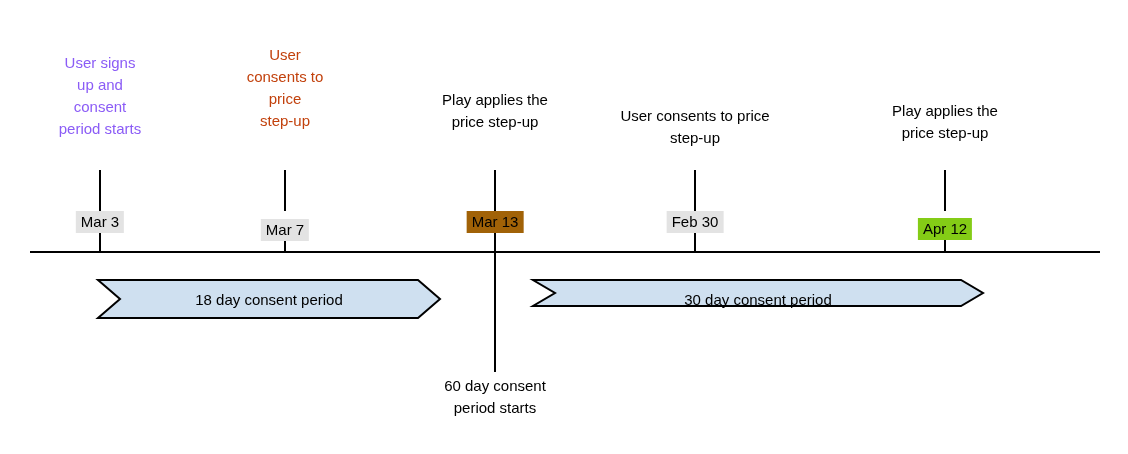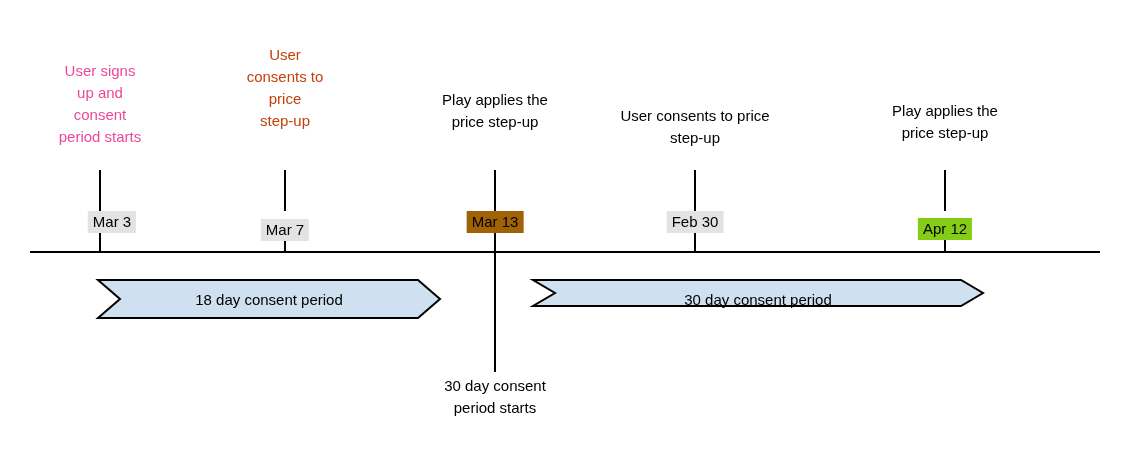--- a/index.html
+++ b/index.html
@@ -96,22 +96,22 @@
 </style>
 </head>
 <body>
 
 <div id="canvas" style="width: 1128px; height: 454px; background: rgb(255, 255, 255);">
 
   <div class="axis-line" style="left: 30px; width: 1070px; top: 251px; background: rgb(0, 0, 0);"></div>
 
 <div class="tick" style="left: 99px; top: 170px; height: 41px; background: rgb(0, 0, 0);"></div>
     <div class="tick" style="left: 99px; top: 233px; height: 20px; background: rgb(0, 0, 0);"></div>
-    <div class="date-chip" style="left: 100px; top: 211px; background: rgb(227, 227, 227); color: rgb(0, 0, 0); margin-left: 12px;">Mar 3</div>
-    <div class="event-label" style="left: 100px; top: 60px; color: #ec4899;">User signs
+    <div class="date-chip" style="left: 100px; top: 211px; background: rgb(227, 227, 227); color: rgb(0, 0, 0);">Mar 3</div>
+    <div class="event-label" style="left: 100px; top: 52px; color: #8b5cf6;">User signs
 up and
 consent
 period starts</div>
     <div class="tick" style="left: 284px; top: 170px; height: 41px; background: rgb(0, 0, 0);"></div>
     <div class="tick" style="left: 284px; top: 233px; height: 20px; background: rgb(0, 0, 0);"></div>
     <div class="date-chip" style="left: 285px; top: 211px; background: rgb(227, 227, 227); color: rgb(0, 0, 0); margin-top: 8px;">Mar 7</div>
     <div class="event-label" style="left: 285px; top: 44px; color: #c2410c;">User
 consents to
 price
 step-up</div>
@@ -124,21 +124,21 @@
     <div class="tick" style="left: 694px; top: 233px; height: 20px; background: rgb(0, 0, 0);"></div>
     <div class="date-chip" style="left: 695px; top: 211px; background: rgb(227, 227, 227); color: rgb(0, 0, 0);">Feb 30</div>
     <div class="event-label" style="left: 695px; top: 105px; color: rgb(0, 0, 0);">User consents to price
 step-up</div>
     <div class="tick" style="left: 944px; top: 170px; height: 41px; background: rgb(0, 0, 0);"></div>
     <div class="tick" style="left: 944px; top: 233px; height: 20px; background: rgb(0, 0, 0);"></div>
     <div class="date-chip" style="left: 945px; top: 218px; background: #84cc16; color: rgb(0, 0, 0);">Apr 12</div>
     <div class="event-label" style="left: 945px; top: 100px; color: rgb(0, 0, 0);">Play applies the
 price step-up</div>
     <div class="tick" style="left: 494px; top: 251px; height: 121px; background: rgb(0, 0, 0);"></div>
-    <div class="bottom-label" style="left: 495px; top: 375px; color: rgb(0, 0, 0);">30 day consent
+    <div class="bottom-label" style="left: 495px; top: 375px; color: rgb(0, 0, 0);">60 day consent
 period starts</div>
     <div class="period-banner" style="left: 98px; top: 280px; width: 342px; height: 38px;">
       <svg viewBox="0 0 342 38" preserveAspectRatio="none">
         <polygon points="0,0 320,0 342,19 320,38 0,38 22,19" fill="#cfe0f0" stroke="#000000" stroke-width="2" stroke-linejoin="miter" vector-effect="non-scaling-stroke"></polygon>
       </svg>
       <div class="banner-text" style="color: rgb(0, 0, 0);">18 day consent period</div>
     </div>
     <div class="period-banner" style="left: 533px; top: 280px; width: 450px; height: 26px;">
       <svg viewBox="0 0 450 38" preserveAspectRatio="none">
         <polygon points="0,0 428,0 450,19 428,38 0,38 22,19" fill="#cfe0f0" stroke="#000000" stroke-width="2" stroke-linejoin="miter" vector-effect="non-scaling-stroke"></polygon>

